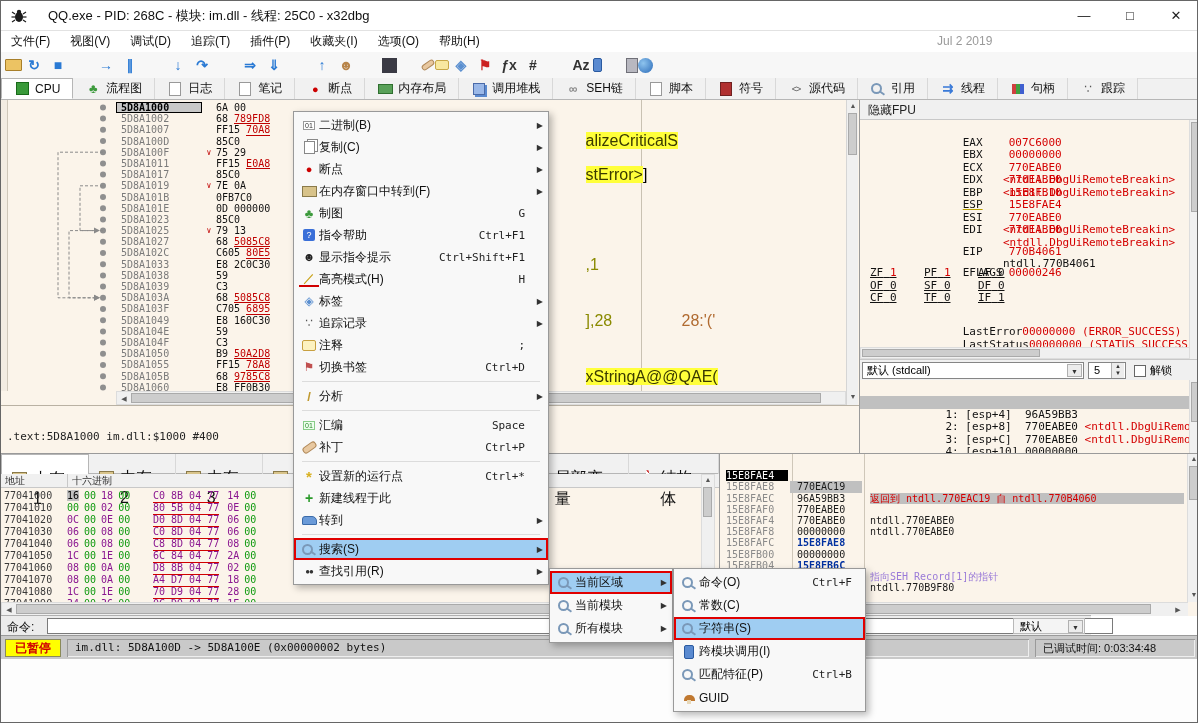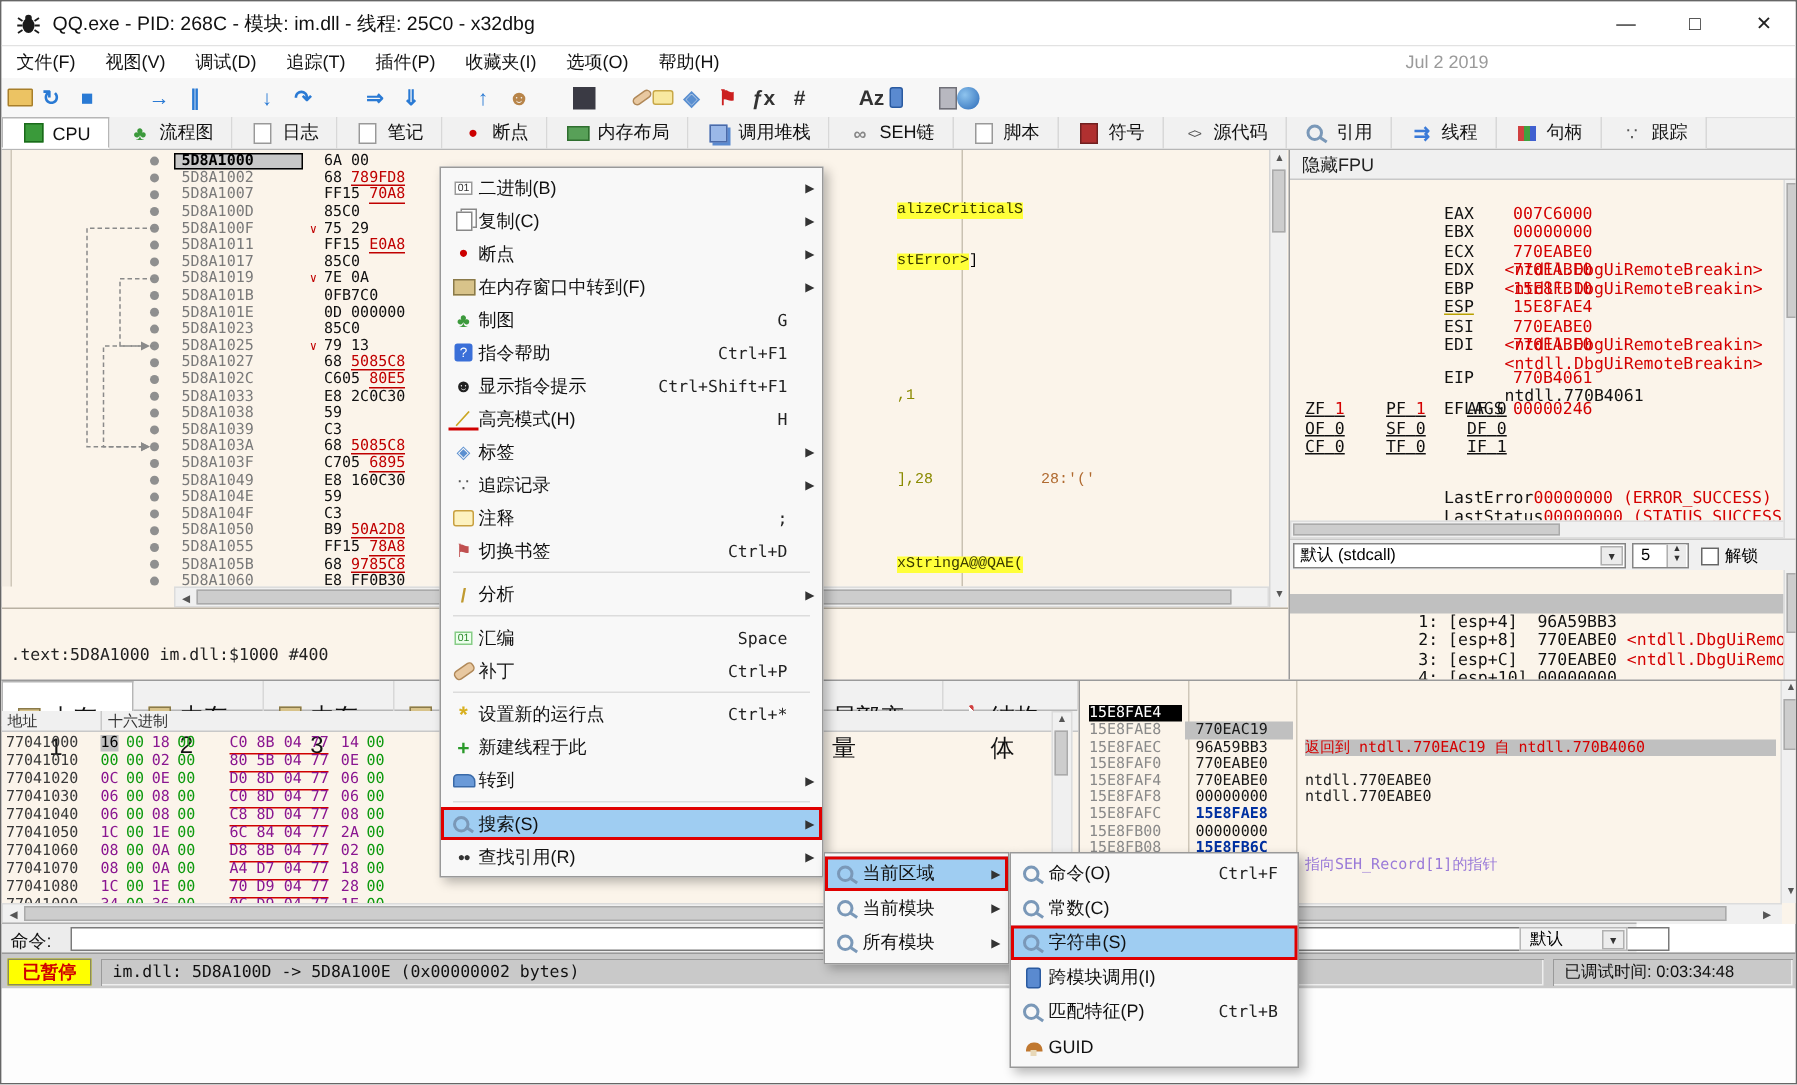--- a/index.html
+++ b/index.html
@@ -2,21 +2,21 @@
 <html><head>
 <meta charset="utf-8">
 <style>
   * { margin:0; padding:0; box-sizing:border-box; }
   html,body { background:#ddd; }
   #app { position:relative; width:1198px; height:723px; background:#fff;
          font-family:"Liberation Sans",sans-serif; overflow:hidden; border:1px solid #666; }
 
   
   #titlebar { position:absolute; left:0; top:0; width:1198px; height:30px; background:#fff;
-              border-bottom:1px solid #e2e2e2; display:flex; align-items:center; }
+              border-bottom:1px solid #e2e2e2; display:flex; align-items:center;gap:13px; }
   #titlebar .appicon { width:16px; height:16px; margin:0 8px 0 10px; }
   #titlebar .title { font-size:13px; color:#111; }
   #winbtns { position:absolute; right:0; top:0; height:30px; display:flex; }
   .winbtn { width:46px; height:30px; text-align:center; line-height:30px; font-size:13px; color:#222; }
 
   
   #menubar { position:absolute; left:0; top:30px; width:1198px; height:21px; background:#fff;
              display:flex; align-items:center; font-size:12px; }
   .mb-item { padding:0 10px; height:21px; line-height:21px; color:#111; }
   #mb-date { color:#9a9a9a; margin-left:4px; font-size:12px; }
@@ -109,21 +109,21 @@
   #leftstrip { position:absolute; left:0; top:0; width:7px; height:291px; background:#f3ece2; border-right:1px solid #cfc7b9; }
   #jumps { position:absolute; left:8px; top:0; }
   #drows { position:absolute; left:115px; top:2px; width:725px; height:292px; overflow:hidden;
            font-family:"DejaVu Sans Mono",monospace; font-size:10px; }
   .drow { display:flex; height:11.2px; line-height:11.2px; white-space:pre; }
   .daddr { width:86px; padding-left:5px; color:#7a7a7a; }
   .drow.sel .daddr { background:#c8c8c8; color:#000; font-weight:bold; box-shadow:inset 0 0 0 1px #000; }
   .dmark { width:14px; color:#c00000; font-size:8px; text-align:center; }
   .db { color:#111; } .dr { color:#c00000; border-bottom:1px solid #c00000; }
   .dcol { position:absolute; left:640px; top:0; height:291px; border-left:1px solid #c9c1b2; }
-  .frag { position:absolute; font-family:Liberation Mono, monospace; font-size:10px; line-height:11px; white-space:pre; }
+  .frag { position:absolute; font-family:Liberation Sans, sans-serif; font-size:16px; line-height:11px; white-space:pre; }
   .yellowhl { background:#ffff3a; color:#3a3a00; }
   .olive { color:#8a8a00; } .charcmt { color:#b06a30; }
   .mn-push { color:#0000cc; } .op-gray { color:#444; }
   #dvscroll { position:absolute; right:1px; top:0; width:12px; height:305px; background:#f0f0f0; border-left:1px solid #d5d5d5; }
   #dhscroll { position:absolute; left:115px; top:291px; width:730px; height:14px; background:#f0f0f0; border:1px solid #dcdcdc; }
   .sb-arrow { position:absolute; font-size:7px; color:#555; width:12px; text-align:center; }
   .sb-thumbv { position:absolute; left:1px; width:9px; background:#cdcdcd; border:1px solid #aaa; }
   .sb-thumbh { position:absolute; top:1px; height:10px; background:#cdcdcd; border:1px solid #aaa; }
   #dinfostrip { position:absolute; left:0; top:305px; width:858px; height:48px; background:#fbf4ea;
                 border-top:1px solid #b9b1a3; }
@@ -866,20 +866,25 @@
             <span class="saddr">15E8FAFC</span>
             <span class="sval">00000000</span>
             <span class="scmt"></span>
           </div>
           <div class="srow">
             <span class="saddr">15E8FB00</span>
             <span class="sval sp">15E8FB6C</span>
             <span class="scmt purple">指向SEH_Record[1]的指针</span>
           </div>
           <div class="srow">
+            <span class="saddr">15E8FB04</span>
+            <span class="sval">770B9F80</span>
+            <span class="scmt">ntdll.770B9F80</span>
+          </div>
+          <div class="srow">
             <span class="saddr">15E8FB08</span>
             <span class="sval">F45905E3</span>
             <span class="scmt"></span>
           </div>
         </div>
       <div id="svscroll">
         <span class="sb-arrow" style="top:1px">▲</span>
         <div class="sb-thumbv" style="top:12px;height:34px"></div>
         <span class="sb-arrow" style="top:137px">▼</span>
       </div>

